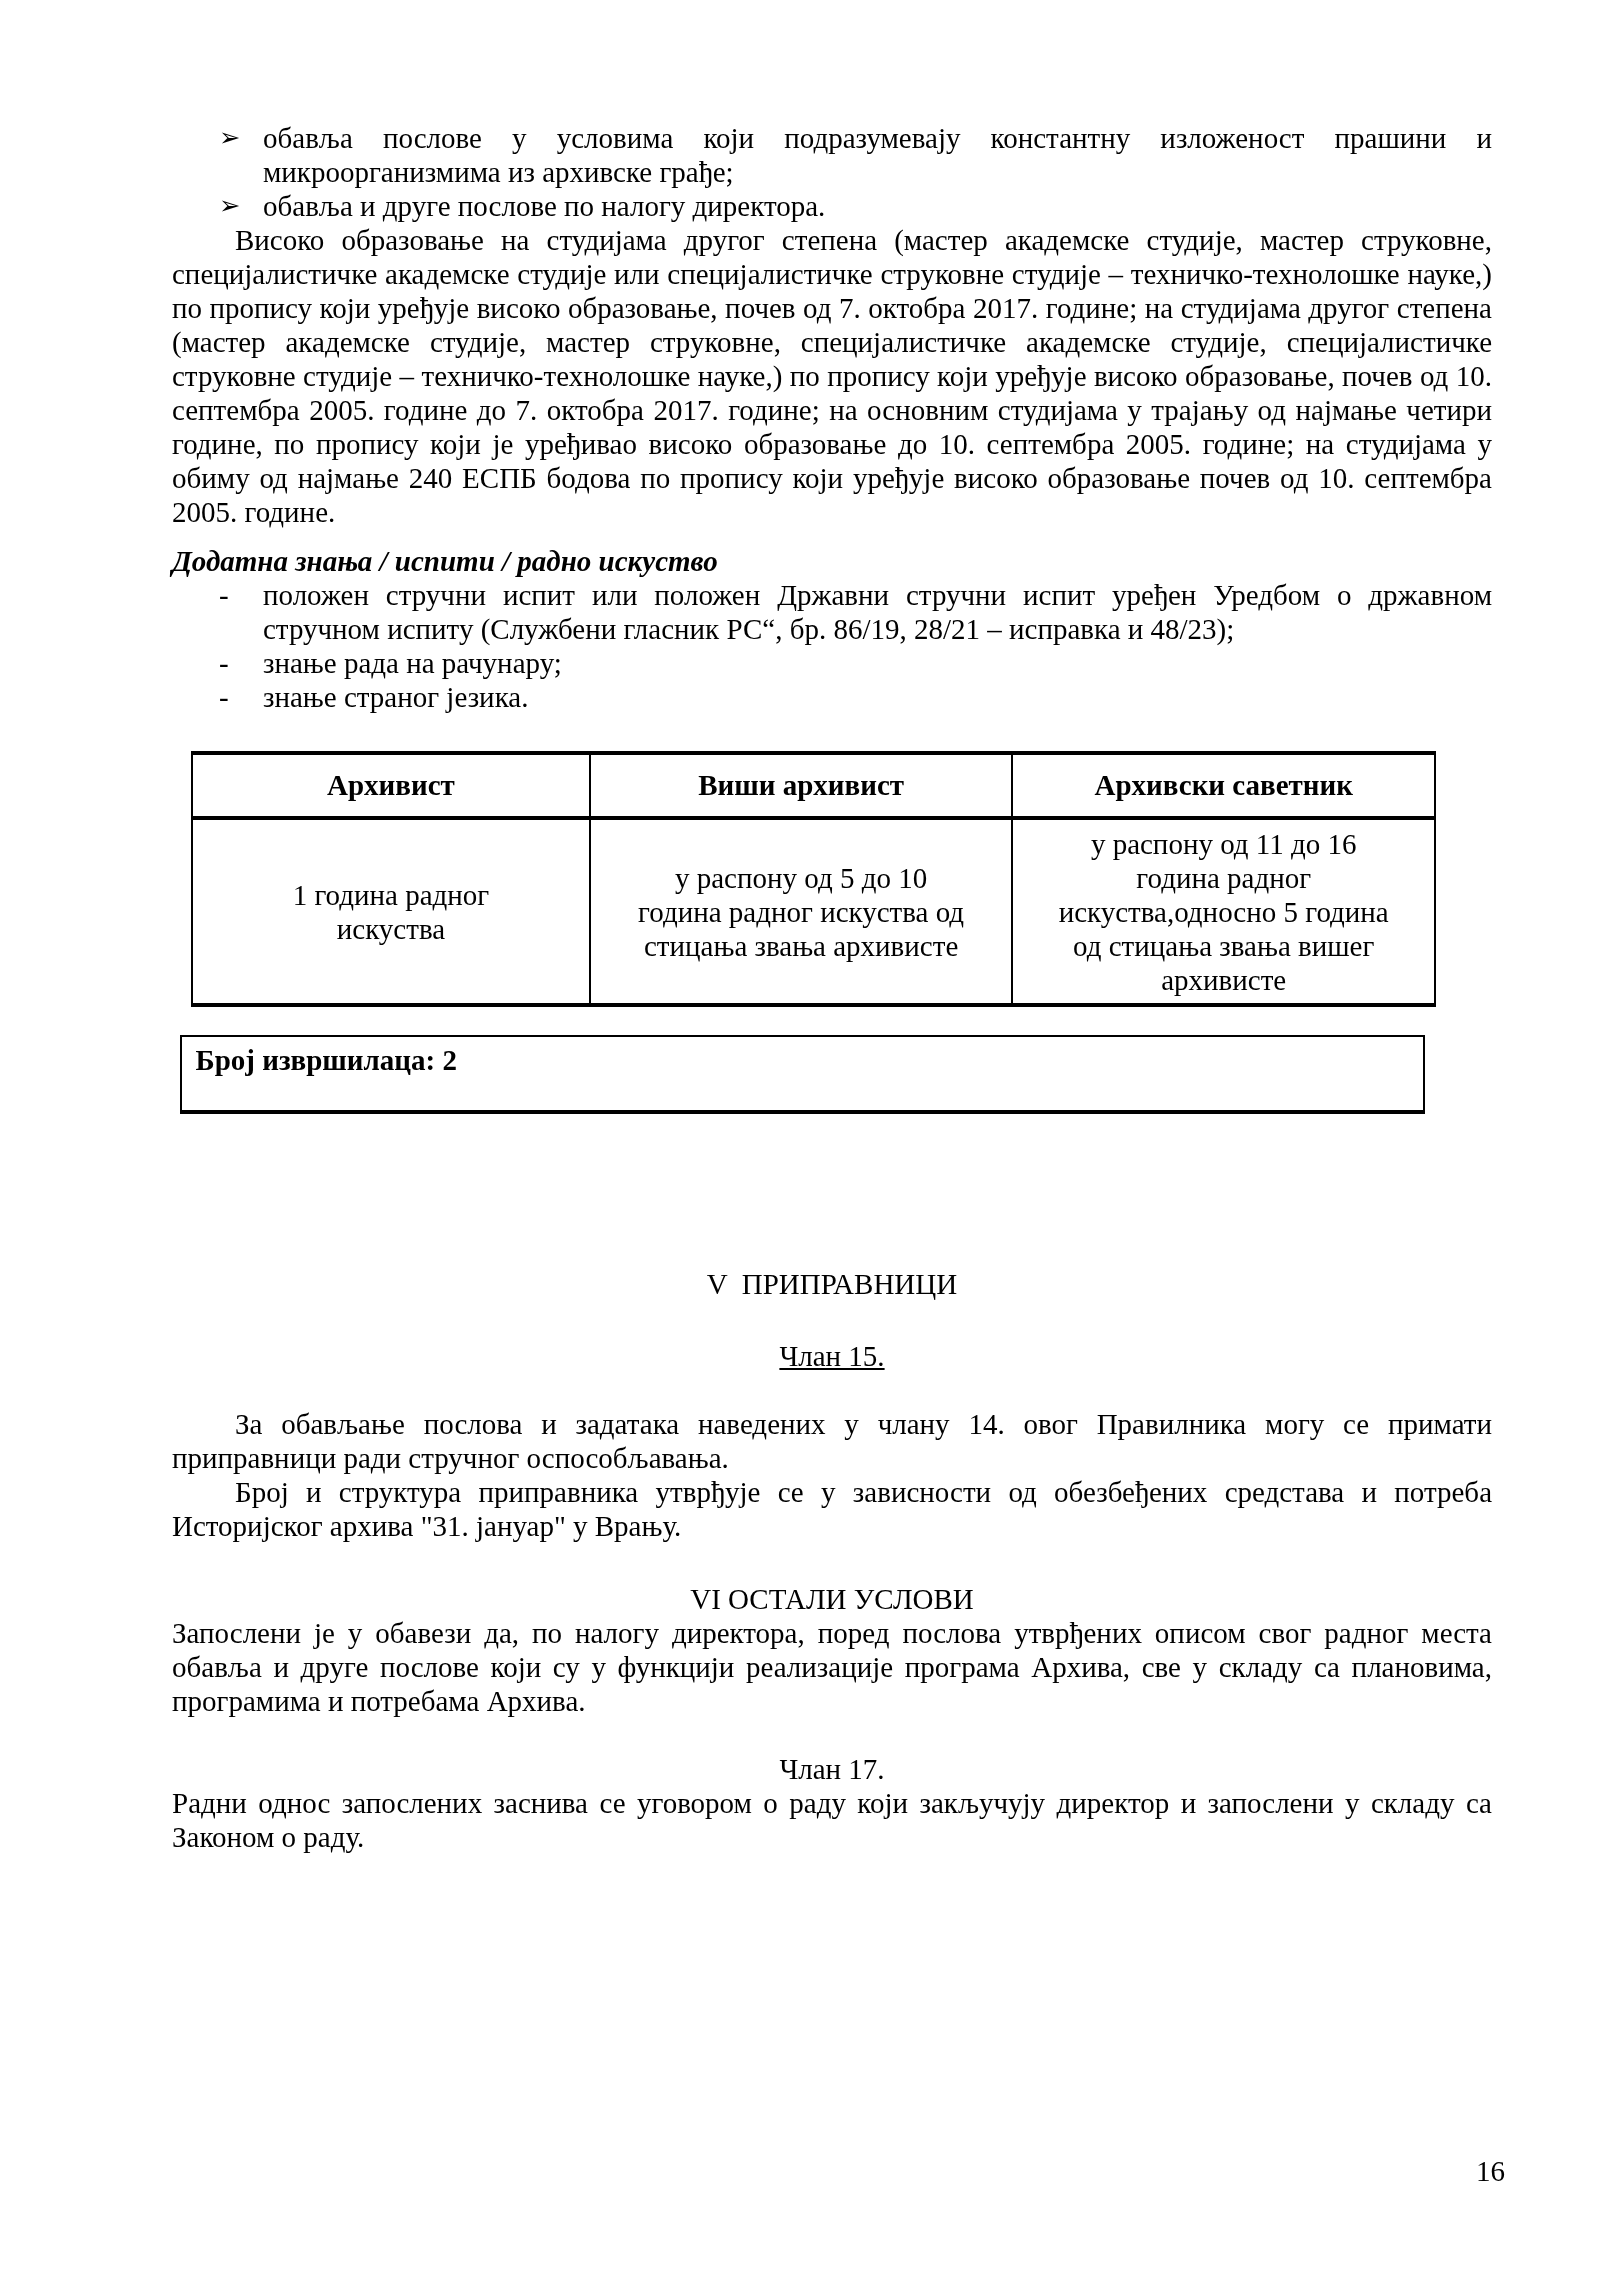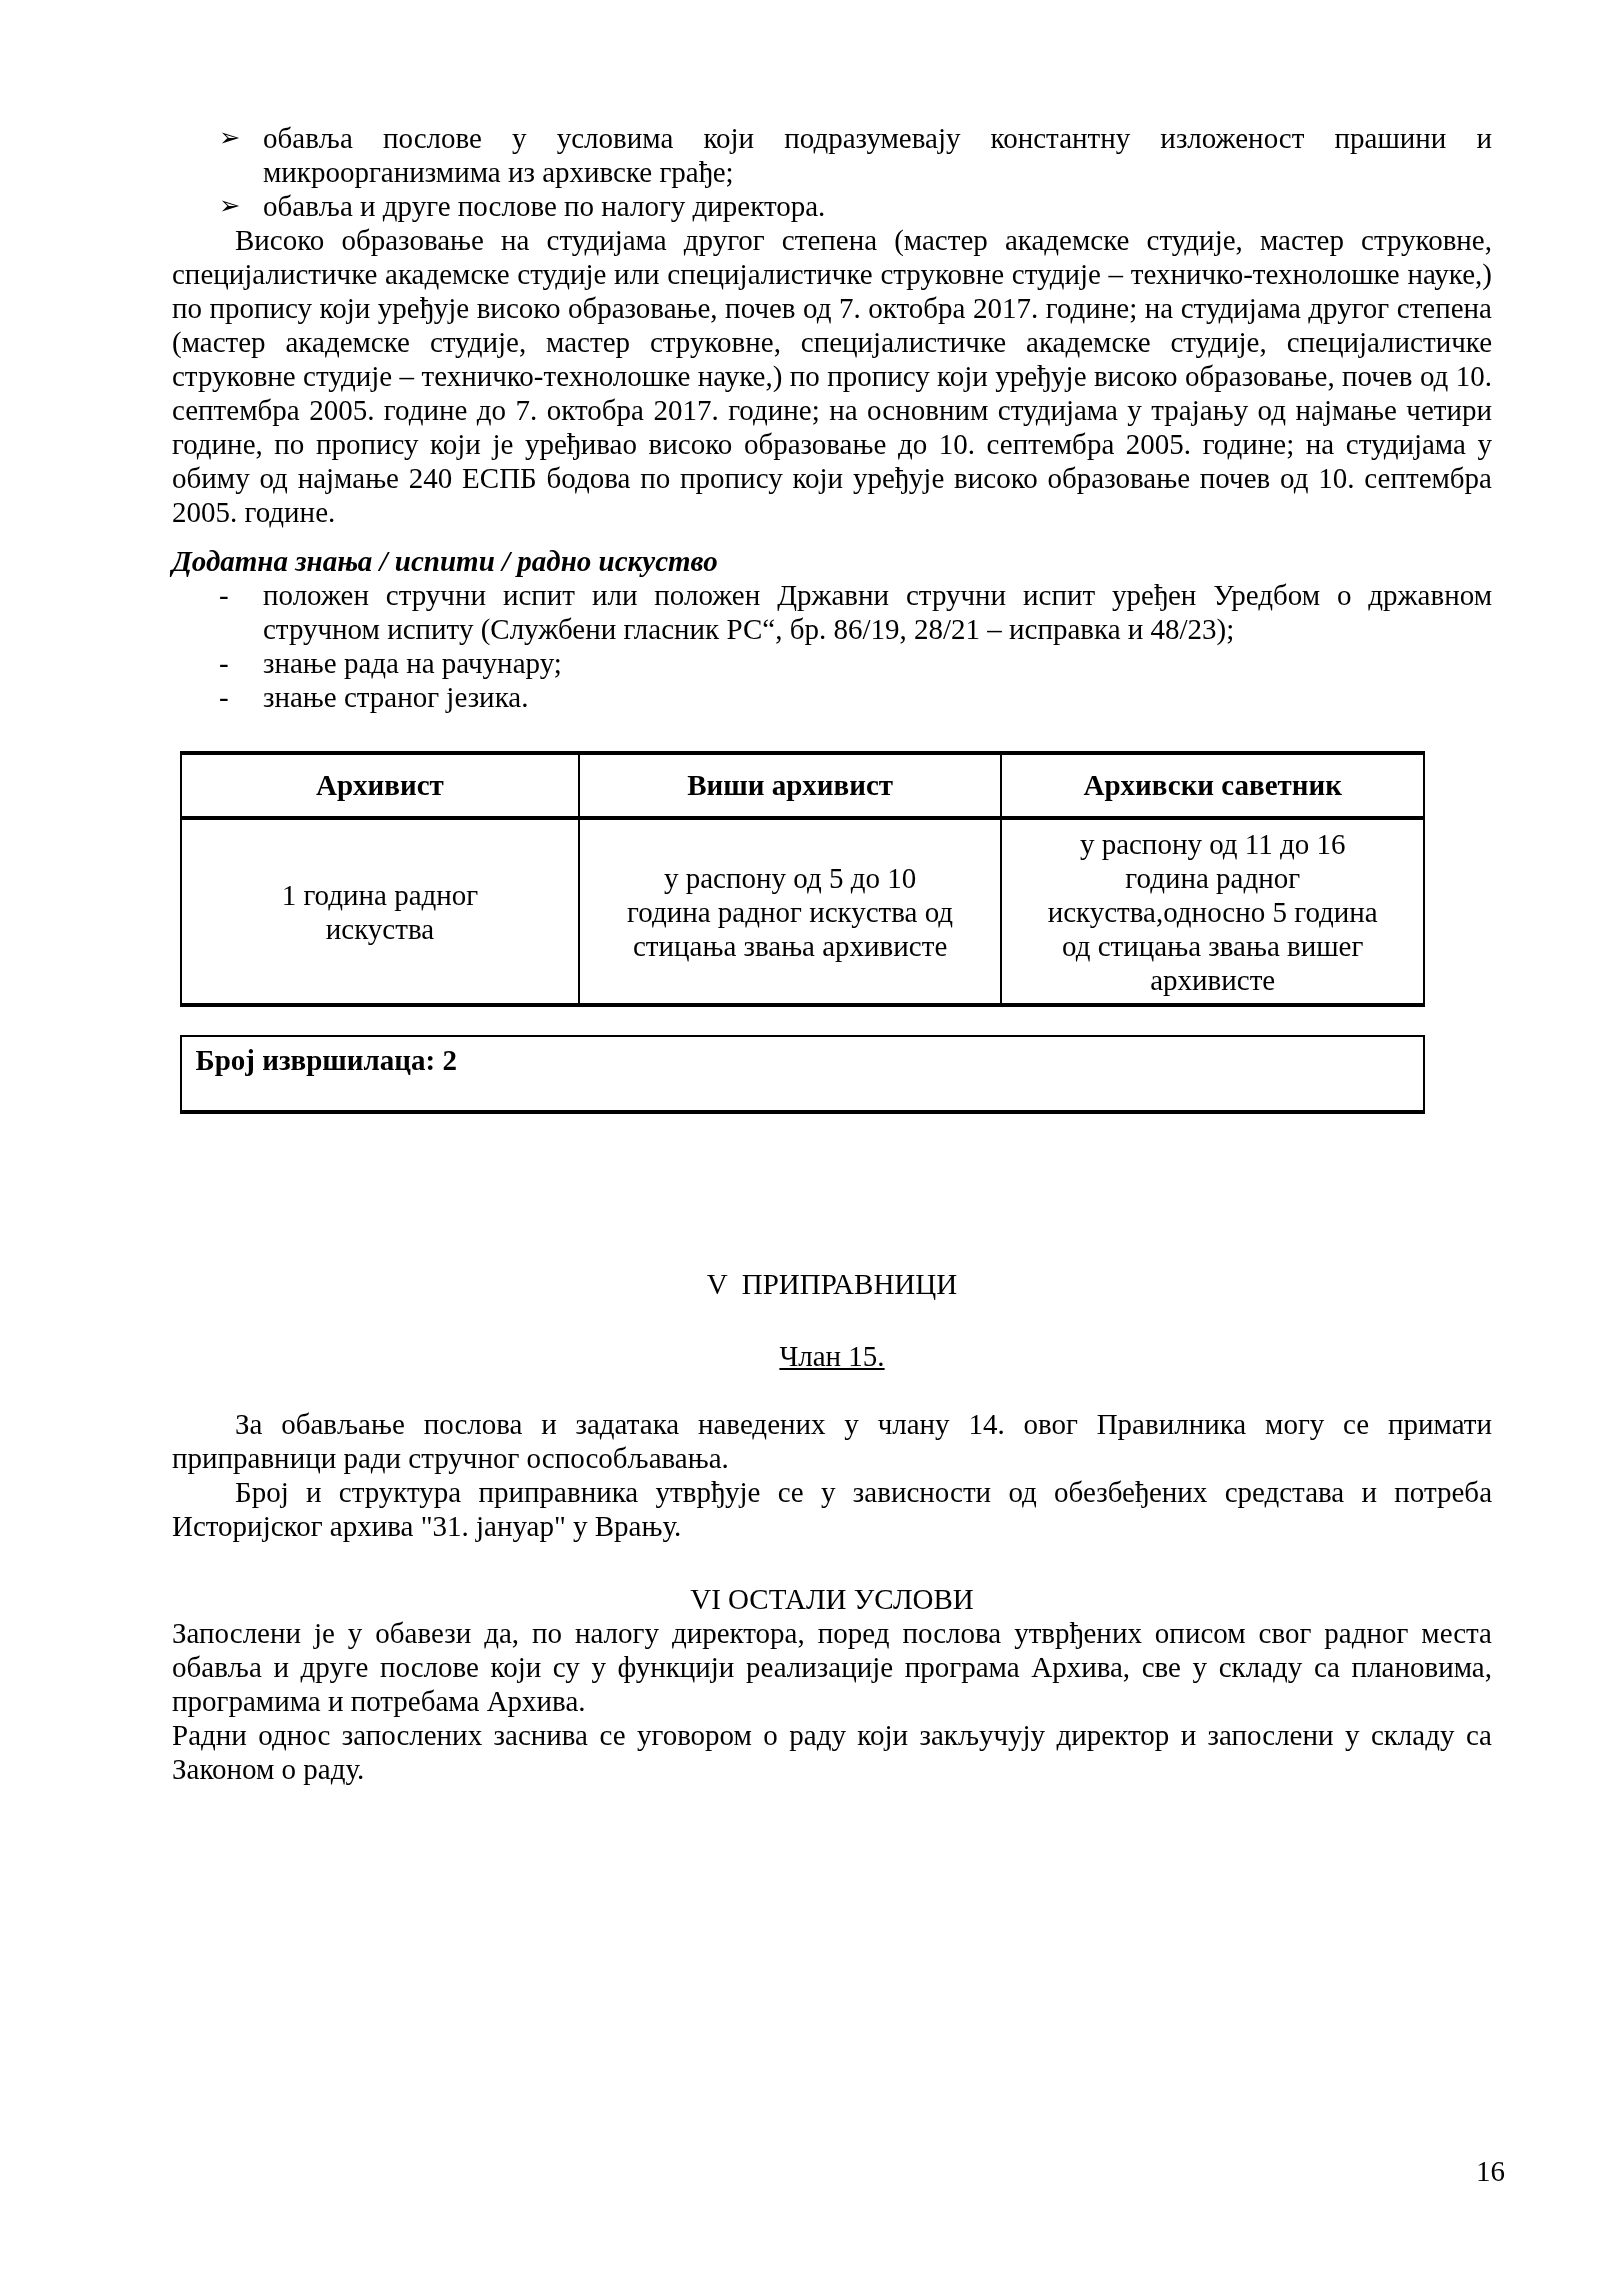--- a/index.html
+++ b/index.html
@@ -31,21 +31,21 @@
     font-style: italic;
     margin-top: 49px;
   }
   .para-indent { text-indent: 63px; }
 
   .add-heading { margin-top: 15px; }
 
   
   .exp-table {
     width: 1245px;
-    margin-left: 8px;
+    margin-left: 19px;
     margin-top: 37px;
     border-collapse: collapse;
     table-layout: fixed;
   }
   .exp-table th, .exp-table td {
     border-left: 2.9px solid #000;
     border-right: 2.9px solid #000;
     text-align: center;
     font-size: 29px;
     line-height: 34px;
@@ -144,19 +144,20 @@
     </div>
 
     <div class="sec-title sec-v-title">V  ПРИПРАВНИЦИ</div>
     <div class="clan clan-15">Члан 15.</div>
     <div class="j para-indent para-after-clan">За обављање послова и задатака наведених у члану 14. овог Правилника могу се примати приправници ради стручног оспособљавања.</div>
     <div class="j para-indent">Број и структура  приправника утврђује се у зависности од обезбеђених средстава и потреба Историјског архива "31. јануар" у Врању.</div>
 
     <div class="sec-title sec-vi-title">VI ОСТАЛИ УСЛОВИ</div>
     <div class="j">Запослени је у обавези да, по налогу директора, поред послова утврђених описом свог радног места обавља и друге послове који су у функцији реализације програма Архива, све у складу са плановима, програмима и потребама Архива.</div>
 
+    <div class="clan clan-17">Члан 17.</div>
     <div class="j">Радни однос запослених заснива се уговором о раду који закључују директор и запослени у складу са Законом о раду.</div>
 
   </div>
 
   <div class="page-number">16</div>
 </div>
 
 
 </body></html>

